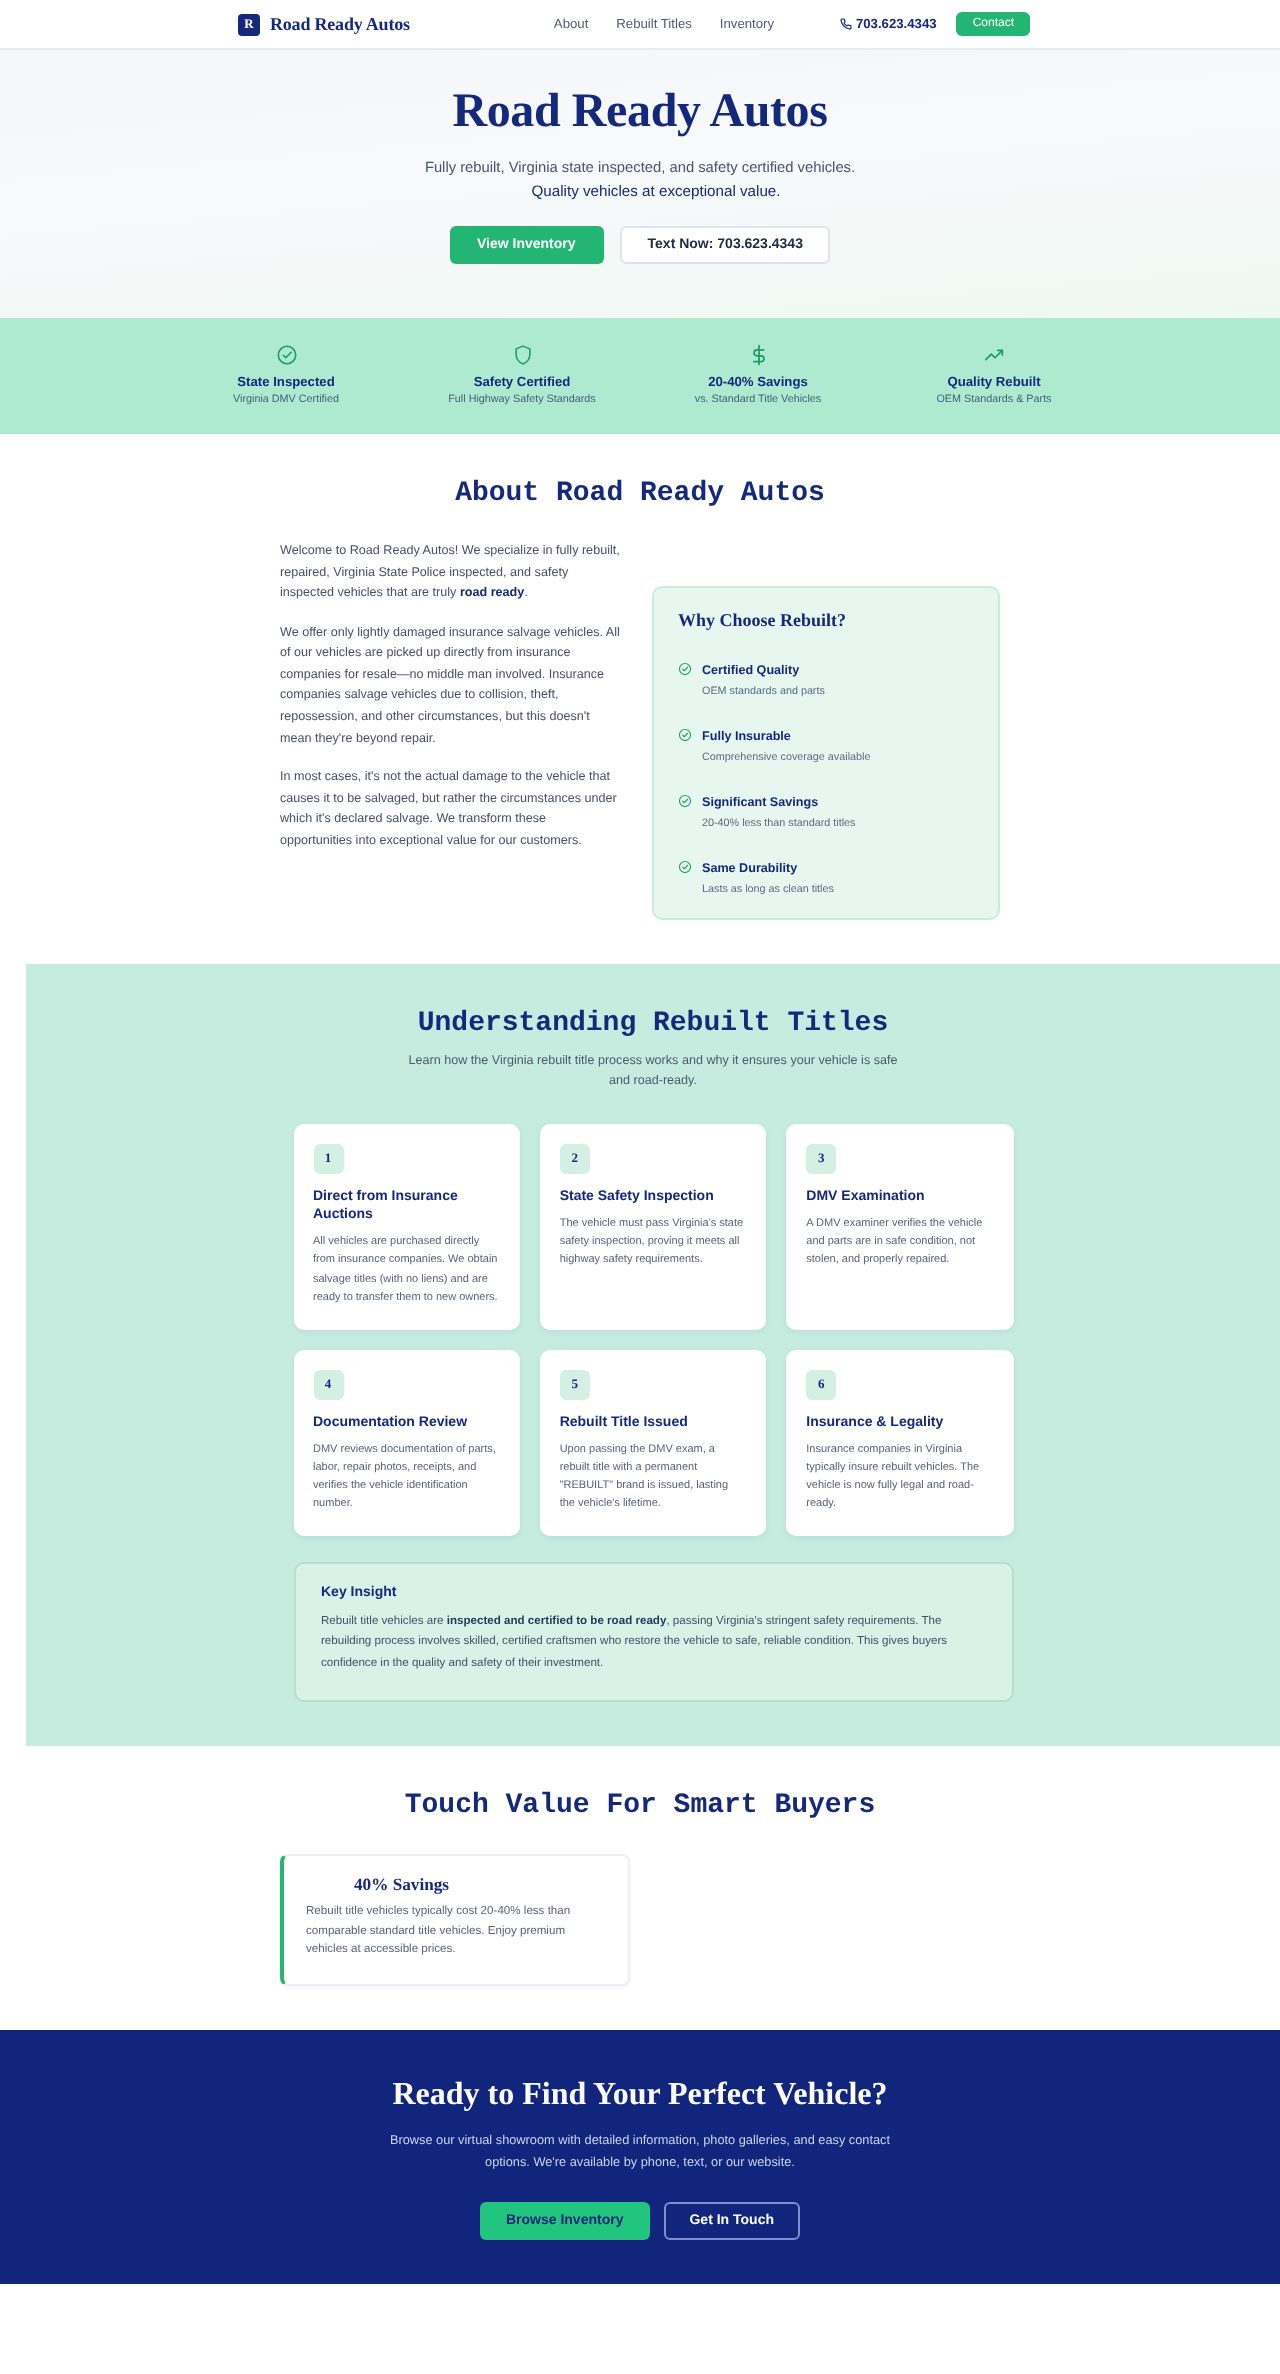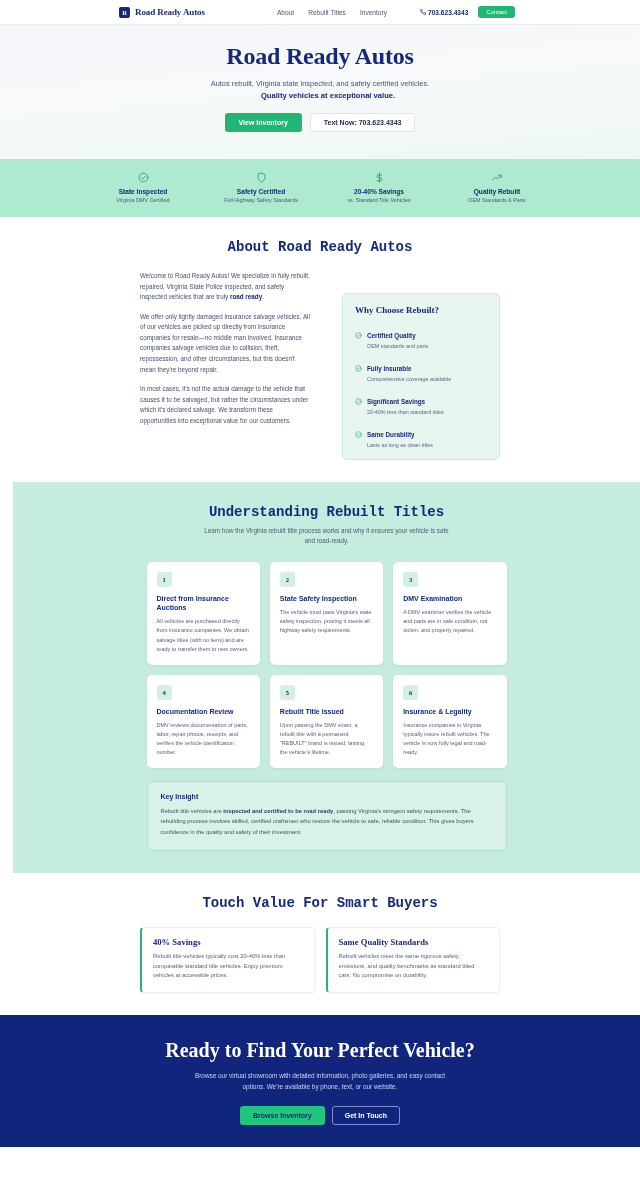--- a/index.html
+++ b/index.html
@@ -94,21 +94,21 @@
   }
   .hero-sub {
     margin-top: 9px;
     font-size: 7.4px;
     color: #48546b;
   }
   .hero-sub2 {
     margin-top: 3px;
     font-size: 7.6px;
     color: #15297c;
-    font-weight: bold;
+    font-weight: normal;
     margin-left: 16px;
   }
   .hero-btns {
     margin-top: 13px;
     display: flex;
     justify-content: center;
     gap: 8px;
   }
   .btn-primary {
     background: #22b573;
@@ -170,21 +170,21 @@
     text-align: center;
     font-size: 6.3px;
     line-height: 1.55;
     color: #4c5a70;
   }
 
   
   .about-grid {
     margin-top: 16px;
     display: flex;
-    gap: 32px;
+    gap: 16px;
   }
   .about-copy { width: 170px; }
   .about-copy p {
     font-size: 6.3px;
     line-height: 1.68;
     color: #45506a;
     margin-bottom: 9px;
   }
   .about-copy p:last-child { margin-bottom: 0; }
   .about-copy b { color: #15297c; }
@@ -281,38 +281,39 @@
     border-left: 2.5px solid #22b573;
     border-radius: 4px;
     padding: 9px 11px 11px;
     box-shadow: 0 1px 2px rgba(20,40,80,0.05);
   }
   .value-h {
     font-family: "Liberation Serif", serif;
     font-size: 8.6px;
     font-weight: bold;
     color: #15297c;
+    margin-left: 24px;
   }
   .value-d {
     margin-top: 5px;
     font-size: 5.8px;
     line-height: 1.7;
     color: #56637a;
   }
 
   
   .cta {
     background: #11257c;
     padding: 24px 0 22px;
     text-align: center;
     color: #fff;
   }
   .cta h2 {
     font-family: "Liberation Serif", serif;
-    font-size: 20px;
+    font-size: 16px;
     font-weight: bold;
   }
   .cta-p {
     margin: 9px auto 0;
     width: 265px;
     font-size: 6.4px;
     line-height: 1.7;
     color: #ccd4ee;
   }
   .cta-btns {
@@ -359,21 +360,21 @@
           <path d="M22 16.9v3a2 2 0 0 1-2.2 2 19.8 19.8 0 0 1-8.6-3.1 19.5 19.5 0 0 1-6-6A19.8 19.8 0 0 1 2.1 4.2 2 2 0 0 1 4.1 2h3a2 2 0 0 1 2 1.7c.1 1 .4 1.9.7 2.8a2 2 0 0 1-.5 2.1L8.1 9.9a16 16 0 0 0 6 6l1.3-1.3a2 2 0 0 1 2.1-.4c.9.3 1.8.6 2.8.7a2 2 0 0 1 1.7 2z"></path>
         </svg>
       <span>703.623.4343</span>
     </span>
     <button class="btn-contact">Contact</button>
   </div>
 </div>
 
 <div class="hero">
   <h1 class="serif">Road Ready Autos</h1>
-  <div class="hero-sub">Autos rebuilt, Virginia state inspected, and safety certified vehicles.</div>
+  <div class="hero-sub">Fully rebuilt, Virginia state inspected, and safety certified vehicles.</div>
   <div class="hero-sub2">Quality vehicles at exceptional value.</div>
   <div class="hero-btns">
     <button class="btn-primary">View Inventory</button>
     <button class="btn-outline">Text Now: 703.623.4343</button>
   </div>
 </div>
 
 <div class="trust">
   <div class="trust-inner">
     <div class="trust-item">
@@ -518,24 +519,20 @@
 </div>
 
 <div class="section">
   <div class="container">
     <div class="sec-title serif">Touch Value For Smart Buyers</div>
     <div class="value-grid">
       <div class="value-card">
         <div class="value-h serif">40% Savings</div>
         <div class="value-d">Rebuilt title vehicles typically cost 20-40% less than comparable standard title vehicles. Enjoy premium vehicles at accessible prices.</div>
       </div>
-      <div class="value-card">
-        <div class="value-h serif">Same Quality Standards</div>
-        <div class="value-d">Rebuilt vehicles meet the same rigorous safety, emissions, and quality benchmarks as standard titled cars. No compromise on durability.</div>
-      </div>
     </div>
   </div>
 </div>
 
 <div class="cta">
   <h2 class="serif">Ready to Find Your Perfect Vehicle?</h2>
   <div class="cta-p">Browse our virtual showroom with detailed information, photo galleries, and easy contact options. We're available by phone, text, or our website.</div>
   <div class="cta-btns">
     <button class="btn-cta-primary">Browse Inventory</button>
     <button class="btn-cta-outline">Get In Touch</button>

